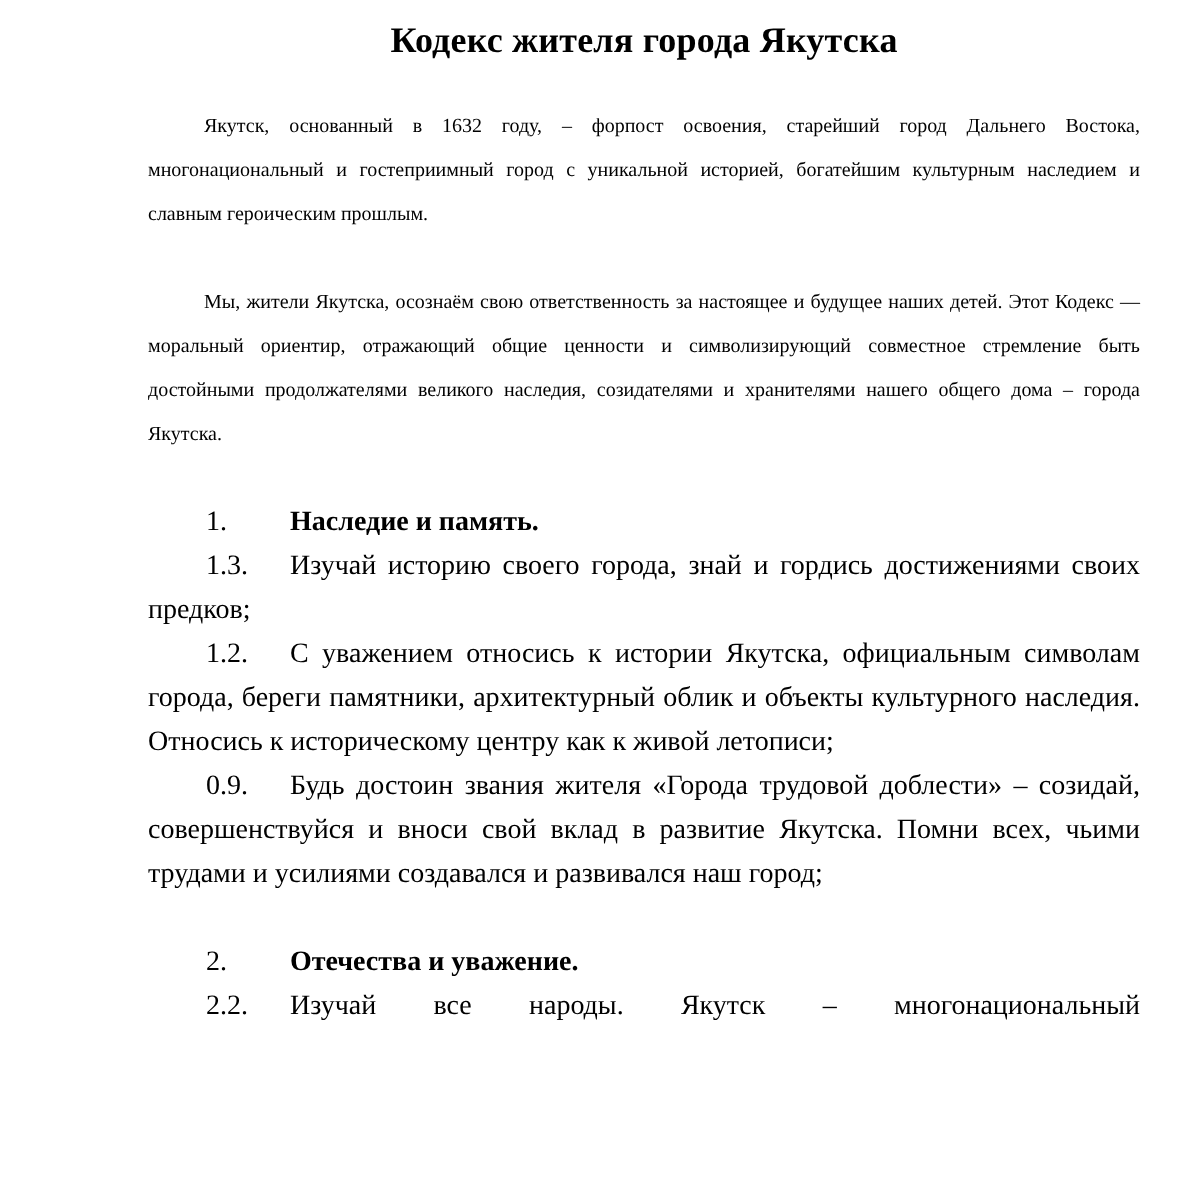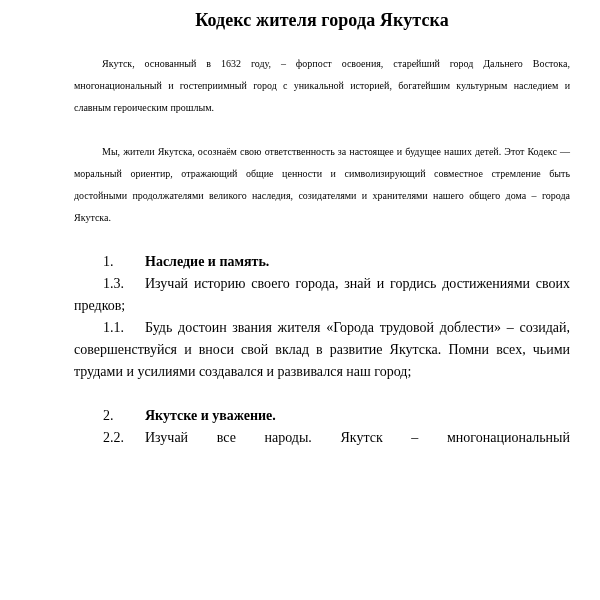--- a/index.html
+++ b/index.html
@@ -108,30 +108,33 @@
     <div class="spacer-line"></div>
 
     <p class="clause heading">
       <span class="num lvl1">1.</span><span class="txt">Наследие и память.</span>
     </p>
 
     <p class="clause">
       <span class="num">1.3.</span><span class="txt">Изучай историю своего города, знай и гордись достижениями своих предков;</span>
     </p>
 
+    <p class="clause">
+      <span class="num">1.2.</span><span class="txt">С уважением относись к истории Якутска, официальным символам города, береги памятники, архитектурный облик и объекты культурного наследия. Относись к историческому центру как к живой летописи;</span>
+    </p>
 
     <p class="clause">
-      <span class="num">1.1.</span><span class="txt">Будь достоин звания жителя «Города трудовой доблести» – созидай, совершенствуйся и вноси свой вклад в развитие Якутска. Помни всех, чьими трудами и усилиями создавался и развивался наш город;</span>
+      <span class="num">0.9.</span><span class="txt">Будь достоин звания жителя «Города трудовой доблести» – созидай, совершенствуйся и вноси свой вклад в развитие Якутска. Помни всех, чьими трудами и усилиями создавался и развивался наш город;</span>
     </p>
 
 
     <div class="spacer-line"></div>
 
     <p class="clause heading">
-      <span class="num lvl1">2.</span><span class="txt">Якутске и уважение.</span>
+      <span class="num lvl1">2.</span><span class="txt">Отечества и уважение.</span>
     </p>
 
 
     <p class="clause lastline-justify">
       <span class="num">2.2.</span><span class="txt">Изучай все народы. Якутск – многонациональный</span>
     </p>
 
   </div>
 </div>
 

